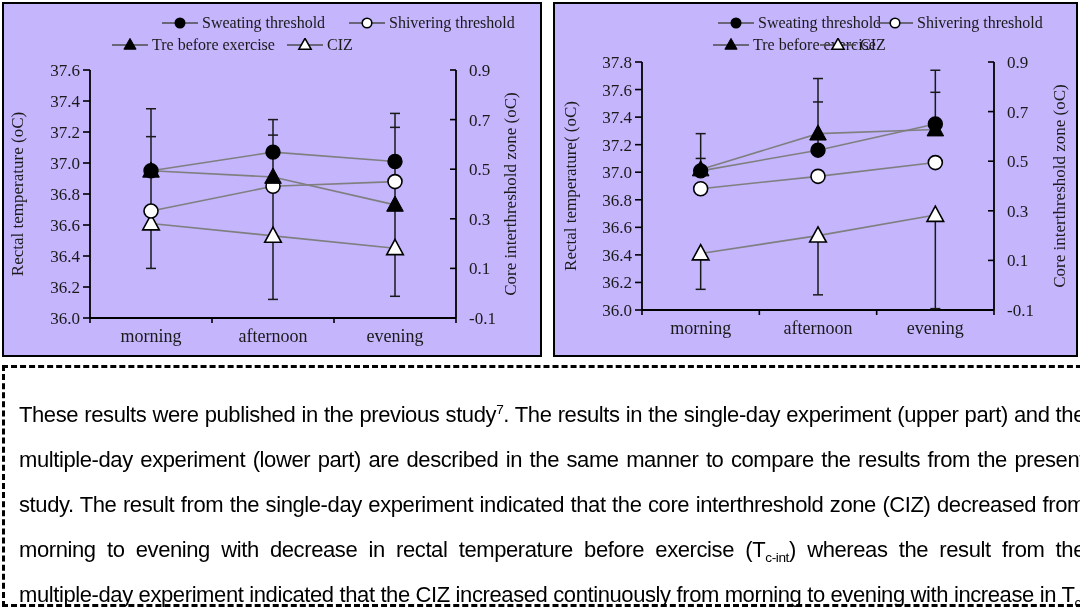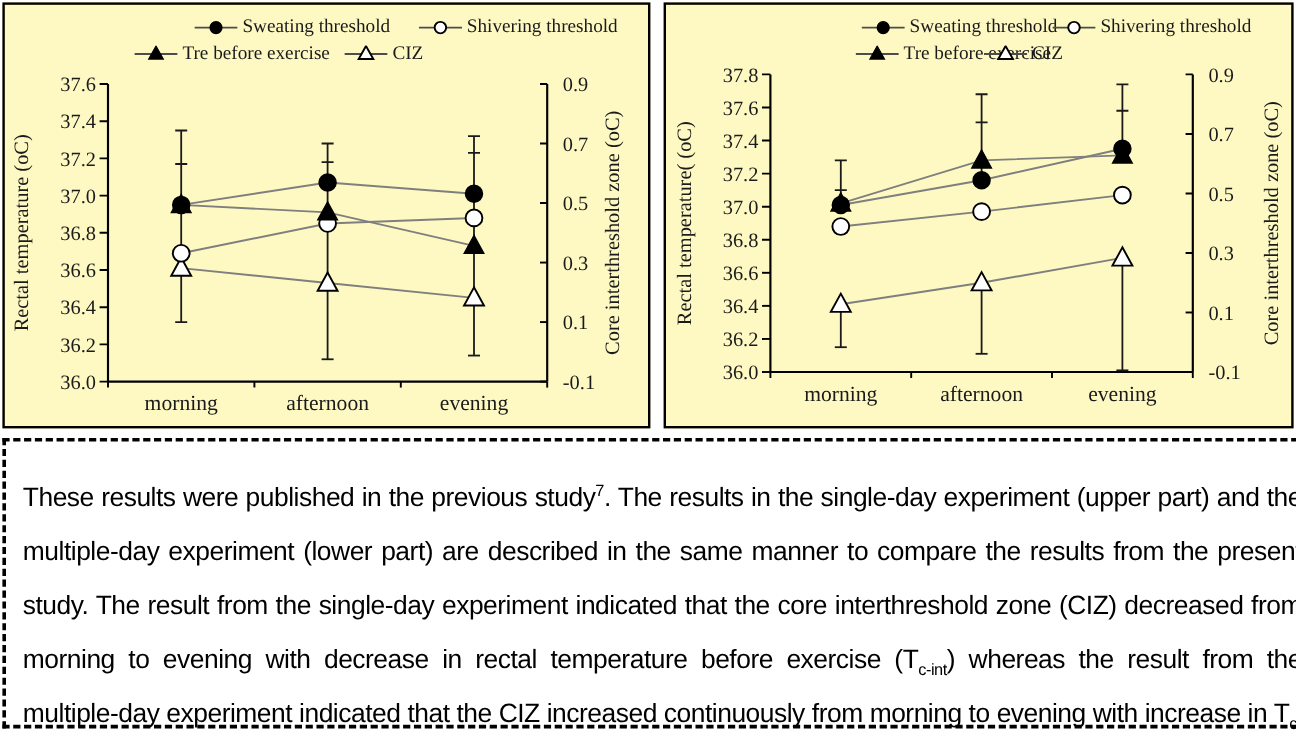--- a/index.html
+++ b/index.html
@@ -1,17 +1,17 @@
 <!DOCTYPE html>
 <html><head>
 <meta charset="utf-8">
 <style>
   html,body{margin:0;padding:0;background:#ffffff;width:1080px;height:616px;overflow:hidden;}
   body{font-family:"Liberation Serif",serif;position:relative;}
-  .panel{position:absolute;background:#fef9c3;border:2px solid #000;}
+  .panel{position:absolute;background:#c4b5fd;border:2px solid #000;}
   #chart0{left:2px;top:2px;width:536px;height:351px;}
   #chart1{left:553px;top:2px;width:521px;height:351px;}
   .legend-item{position:absolute;display:flex;align-items:center;gap:4px;white-space:nowrap;
     font-size:16px;color:#1a1a1a;}
   .legend-item svg{display:block;}
   .plot-svg{position:absolute;left:0;top:0;}
   .caption-box{position:absolute;left:2px;top:365px;width:1066px;height:212px;
     border:3px dashed #000;padding:24px 12px 0 14px;background:#fff;}
   .caption-text{margin:0;font-family:"Liberation Sans",sans-serif;font-size:22px;
     letter-spacing:-0.4px;line-height:45px;color:#000;text-align:justify;}

